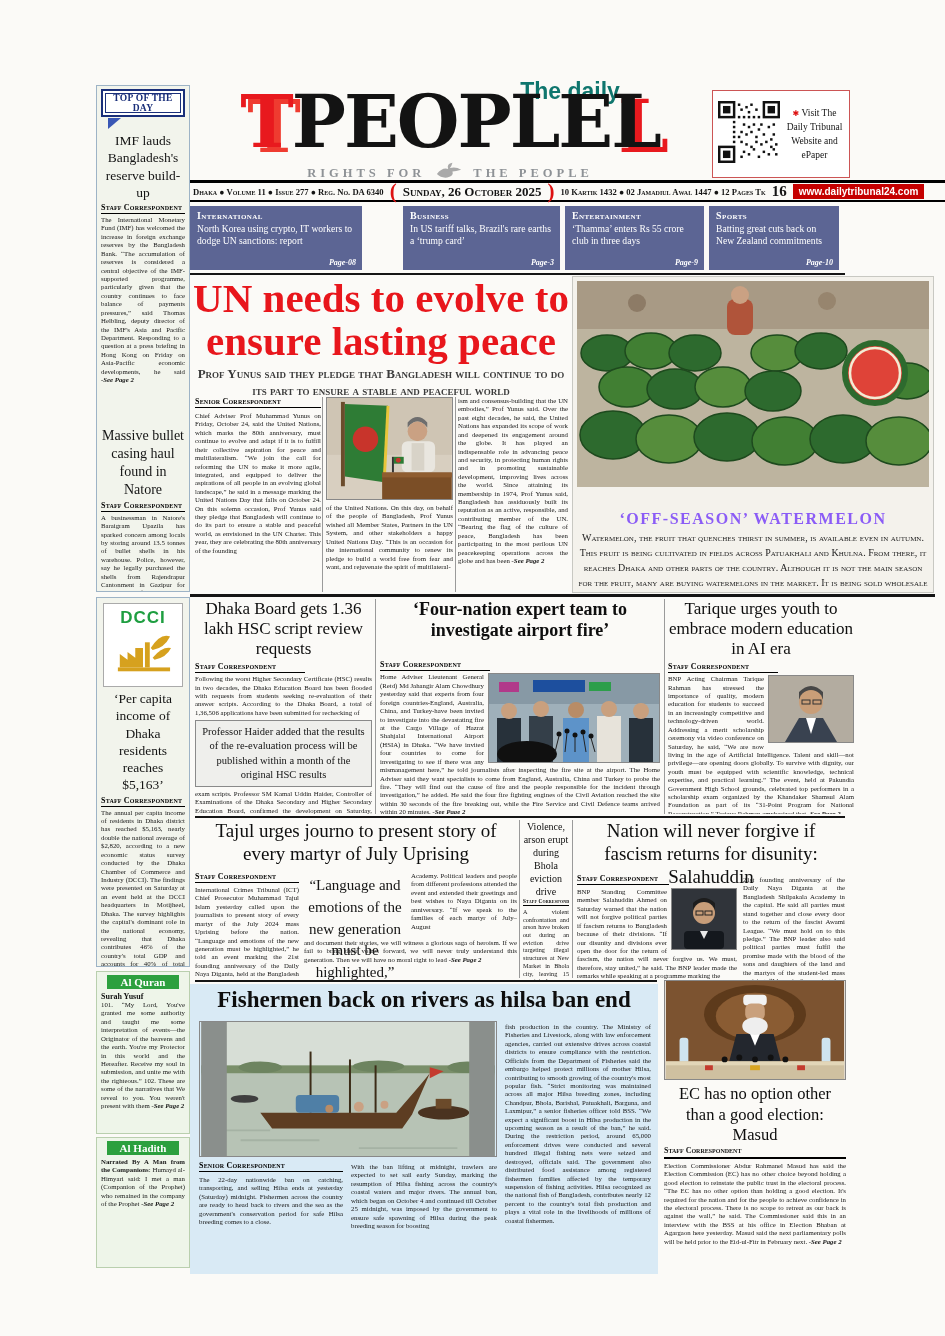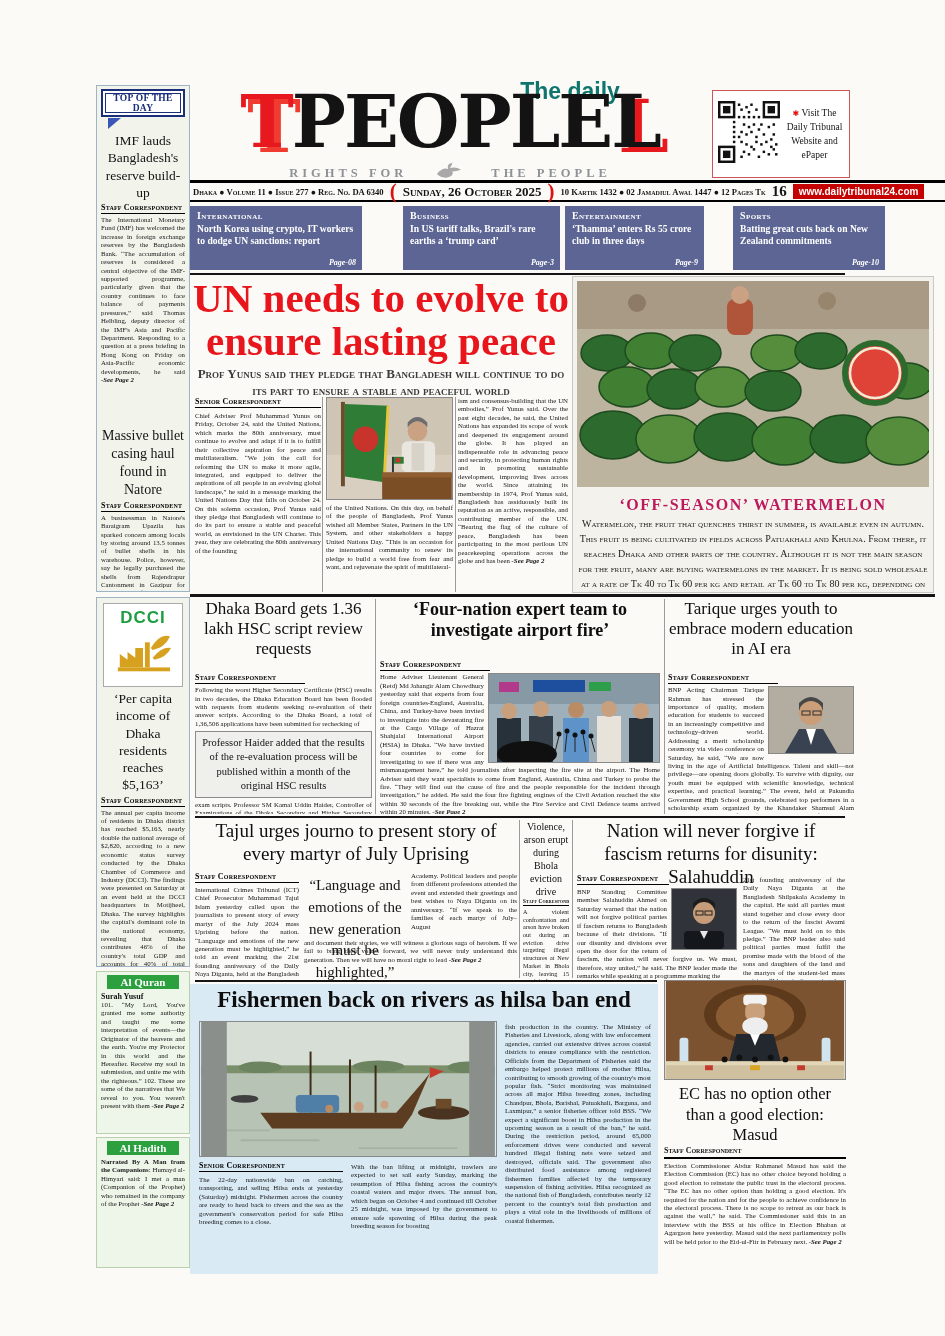--- a/index.html
+++ b/index.html
@@ -18,44 +18,44 @@
 .pennant{width:0;height:0;border-top:11px solid #3a57b5;border-right:13px solid transparent;margin:1px 0 1px 7px}
 .sb-hl{font-size:13.5px;line-height:1.28;text-align:center;margin:3px 0 2px}
 .greenbar{background:#2ca03e;color:#fff;font-weight:bold;font-size:11px;text-align:center;padding:1px 0;margin:0 6px 3px}
 .sb-green{position:absolute;left:96px;width:94px;background:#eef5e9;border:1px solid #b9cfae;padding:3px 4px;overflow:hidden}
 
 .thedaily{position:absolute;left:455px;top:78px;width:230px;text-align:center;font-family:"Liberation Sans",sans-serif;font-weight:bold;font-size:23px;color:#0f766e}
 .logo{position:absolute;left:210px;top:84px;width:480px;text-align:center;font-family:"DejaVu Serif",serif;font-weight:bold;font-size:72px;line-height:1.05;letter-spacing:-2px;white-space:nowrap}
 .logo .lt{color:#e8191e;text-shadow:7px 5px 0 #ef3b30}
 .logo .lm{color:#131313}
 .logo .ll{color:#131313;text-shadow:7px 5px 0 #e8191e}
-.tagline{position:absolute;left:250px;top:162px;width:400px;display:flex;justify-content:center;align-items:center;gap:28px;color:#8e9296;font-weight:bold;font-size:12.5px;letter-spacing:4px}
+.tagline{position:absolute;left:250px;top:162px;width:400px;display:flex;justify-content:center;align-items:center;gap:10px;color:#8e9296;font-weight:bold;font-size:12.5px;letter-spacing:4px}
 .qrbox{position:absolute;left:712px;top:90px;width:138px;height:88px;border:1px solid #cc5555;background:#fff;display:flex;align-items:center;gap:5px;padding:5px}
 .qrtext{flex:1;font-size:9.5px;text-align:center;line-height:1.5}
 .qrstar{color:#d11;font-size:8px}
 
 .dateline{position:absolute;left:190px;top:180px;width:755px;height:22px;border-top:3px solid #000;border-bottom:2px solid #000;display:flex;align-items:center;gap:6px;padding:0 3px;white-space:nowrap}
 .dl-sm{font-variant:small-caps;font-weight:bold;font-size:8.6px}
 .dl-date{font-variant:small-caps;font-weight:bold;font-size:13px}
 .dl-paren{color:#d11;font-size:21px;font-weight:bold;line-height:.8}
 .dl-num{font-weight:bold;font-size:15px}
 .dl-web{background:#c50000;color:#fff;font-family:"Liberation Sans",sans-serif;font-weight:bold;font-size:10px;padding:2px 6px}
 
 .teaser{position:absolute;top:206px;height:64px;background:#5c6594;color:#fff;padding:4px 7px;overflow:hidden}
 .tsec{font-size:10px;font-weight:bold;font-variant:small-caps;letter-spacing:.4px}
-.thead{font-size:9.6px;font-weight:bold;line-height:1.25;margin-top:2px}
+.thead{font-size:9.6px;font-weight:normal;line-height:1.25;margin-top:2px}
 .tpage{position:absolute;right:6px;bottom:3px;font-style:italic;font-weight:bold;font-size:8px}
 
 .lead-hl{position:absolute;left:193px;top:277px;width:376px;font-size:41px;font-weight:bold;color:#e8161c;line-height:1.05;text-align:center}
 .lead-sub{position:absolute;left:193px;top:366px;width:376px;font-variant:small-caps;font-size:13px;color:#3c3c3c;line-height:1.3;text-align:center;font-weight:bold}
 .wmbox{position:absolute;left:572px;top:276px;width:362px;height:317px;background:#f4f2ec;border:1px solid #c8c8c2;padding:4px;overflow:hidden}
-.wm-hl{font-size:16px;font-weight:bold;color:#be185d;letter-spacing:1.5px;text-align:center;margin-top:5px}
+.wm-hl{font-size:16px;font-weight:bold;color:#8b5cf6;letter-spacing:1.5px;text-align:center;margin-top:19px}
 .wm-cap{font-size:10px;font-variant:small-caps;text-align:center;line-height:1.5;margin-top:2px;color:#222}
 
-.h-md{font-size:17px;line-height:1.18;text-align:center;font-weight:normal;margin-bottom:14px}
+.h-md{font-size:17px;line-height:1.18;text-align:center;font-weight:normal;margin-bottom:3px}
 .h-md-b{font-size:18px;line-height:1.18;text-align:center;font-weight:bold;margin-bottom:19px}
 .quotebox{border:1px solid #8a8a8a;background:#efefec;padding:4px 5px;font-size:10.5px;line-height:1.35;text-align:center;margin:3px 0}
 .pullq{font-size:15px;line-height:1.45;text-align:center}
 .redbar{height:3px;background:#cf1212;width:86px;margin:5px auto 0}
 .ph-r{float:right;margin:0 0 2px 4px;border:1px solid #888}
 .blue-panel{position:absolute;left:190px;top:984px;width:468px;height:290px;background:#d9eaf5}
 .fish-hl{position:absolute;left:196px;top:987px;width:456px;font-size:23px;font-weight:bold;text-align:center;line-height:1.1}
 .byl2{display:block;font-variant:small-caps;font-weight:bold;font-size:8px;border-bottom:2px solid #000;padding-bottom:2px;margin-bottom:3px}
 .photo-frame{border:1px solid #888;display:block}
 </style>
@@ -160,21 +160,21 @@
   <div class="teaser" style="left:403px;width:157px">
     <div class="tsec">Business</div>
     <div class="thead">In US tariff talks, Brazil's rare earths a ‘trump card’</div>
     <div class="tpage">Page-3</div>
   </div>
   <div class="teaser" style="left:565px;width:139px">
     <div class="tsec">Entertainment</div>
     <div class="thead">‘Thamma’ enters Rs 55 crore club in three days</div>
     <div class="tpage">Page-9</div>
   </div>
-  <div class="teaser" style="left:733px;width:152px">
+  <div class="teaser" style="left:709px;width:130px">
     <div class="tsec">Sports</div>
     <div class="thead">Batting great  cuts back on New Zealand commitments</div>
     <div class="tpage">Page-10</div>
   </div>
   <div class="hr" style="left:190px;top:273px;width:655px;height:2px"></div>
 
   <div class="sb" style="top:85px;height:507px">
     <div class="totd">TOP OF THE DAY</div>
     <div class="pennant"></div>
     <div class="sb-hl">IMF lauds Bangladesh's reserve build-up</div>

